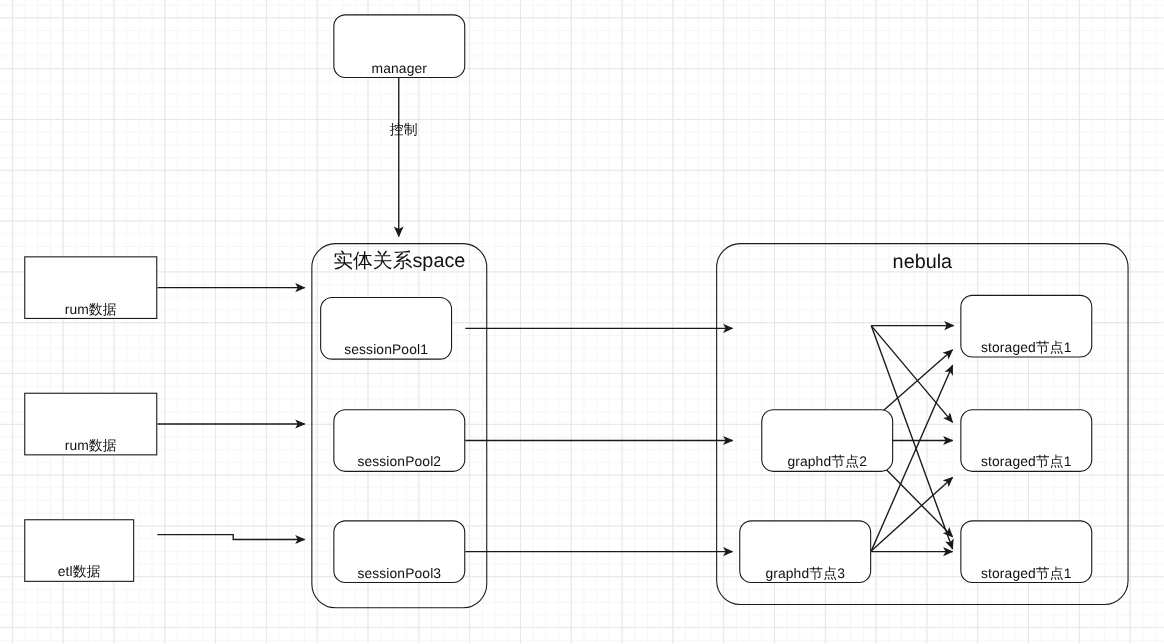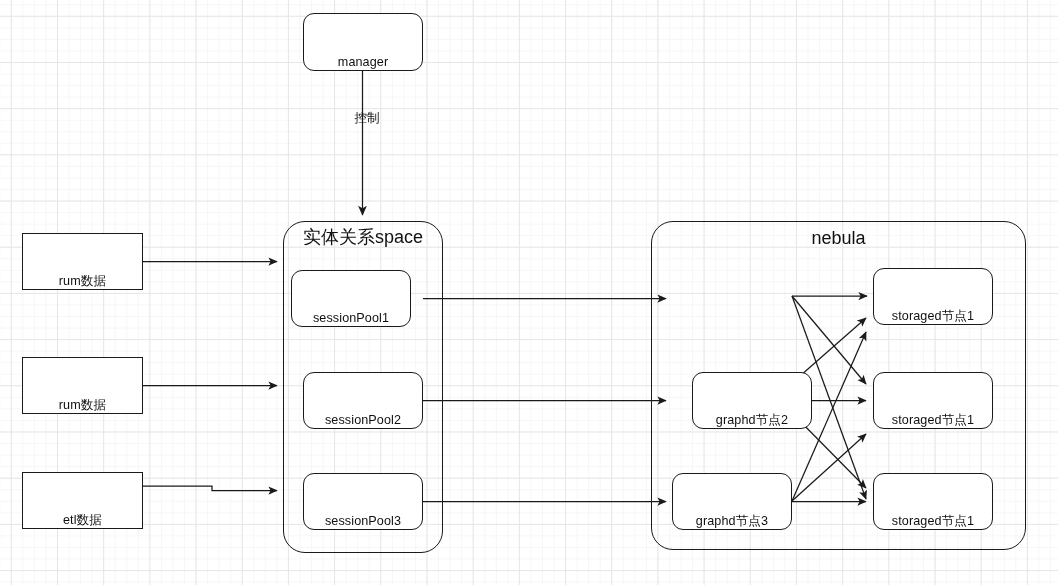--- a/index.html
+++ b/index.html
@@ -129,21 +129,21 @@
   <div class="edge-label" style="left:348px; top:110px; width:38px; text-align:center;">
     <span>控制</span>
   </div>
 
   <div class="node rect" style="left:22px; top:233px; width:121px; height:57px;">
     <span>rum数据</span>
   </div>
   <div class="node rect" style="left:22px; top:357px; width:121px; height:57px;">
     <span>rum数据</span>
   </div>
-  <div class="node rect" style="left:22px; top:472px; width:121px; height:57px;">
+  <div class="node rect" style="left:22px; top:472px; width:100px; height:57px;">
     <span>etl数据</span>
   </div>
 
   <div class="group" style="left:283px; top:221px; width:160px; height:332px;"></div>
   <div class="group-label" style="left:283px; top:225px; width:160px;">
     <span>实体关系space</span>
   </div>
 
   <div class="node round" style="left:291px; top:270px; width:120px; height:57px;">
     <span>sessionPool1</span>

